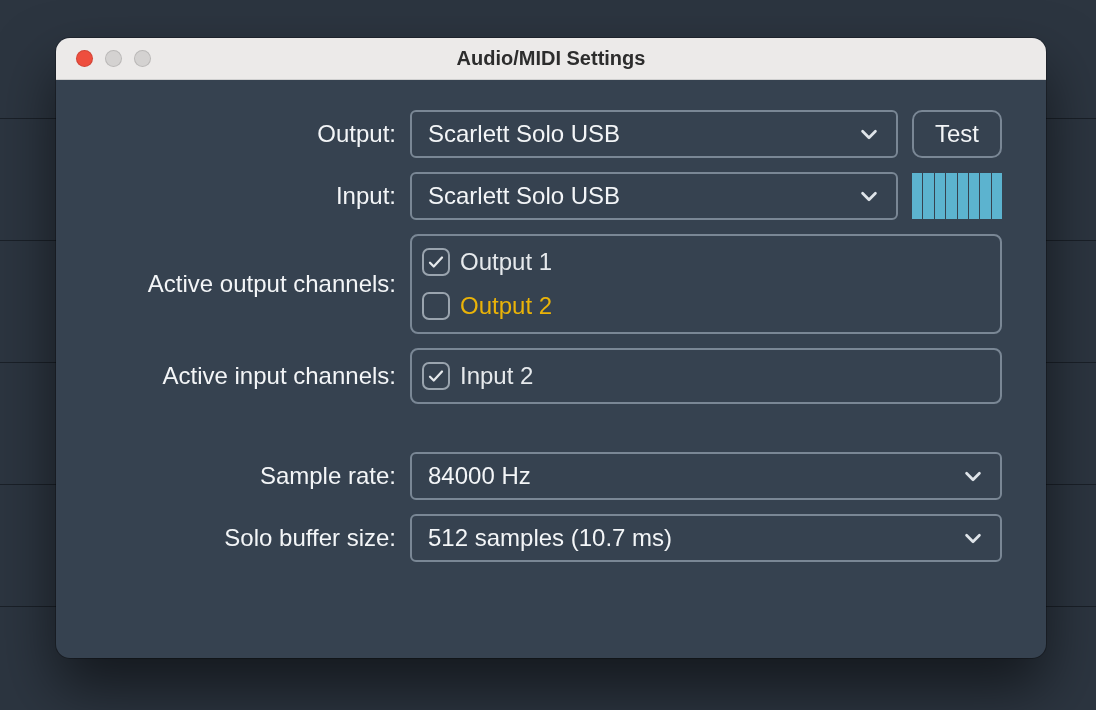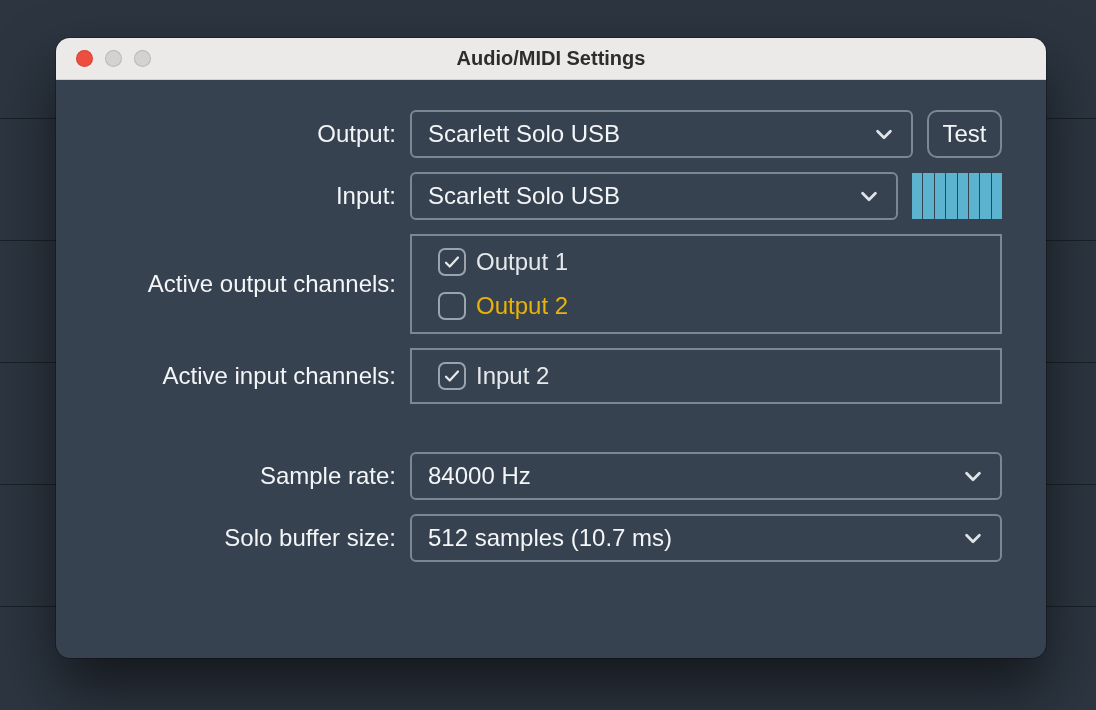--- a/index.html
+++ b/index.html
@@ -98,21 +98,21 @@
     .chev-down {
       width: 22px; height: 22px;
       display: inline-flex;
       align-items: center;
       justify-content: center;
     }
     .chev-down svg { width: 22px; height: 22px; stroke: #dfe4e9; }
 
     .btn-test {
       height: 48px;
-      width: 75px;
+      width: 90px;
       border: 2px solid #7a8795;
       border-radius: 10px;
       background: #364250;
       color: #f3f5f7;
       font-size: 24px;
       display: flex;
       align-items: center;
       justify-content: center;
       cursor: pointer;
     }
@@ -122,22 +122,22 @@
       display: flex;
       gap: 1px;
       align-items: stretch;
     }
     .meter-seg { flex: 1; background: #4194b0; }
     .meter-seg.lit { background: #5cb3cf; }
 
     .chan-box {
       flex: 1;
       border: 2px solid #7a8795;
-      border-radius: 0;
-      padding: 6px 24px;
+      border-radius: 8px;
+      padding: 6px 8px;
       display: flex;
       flex-direction: column;
       gap: 4px;
     }
     .chan-item {
       display: flex;
       align-items: center;
       gap: 10px;
       height: 40px;
       padding-left: 2px;

